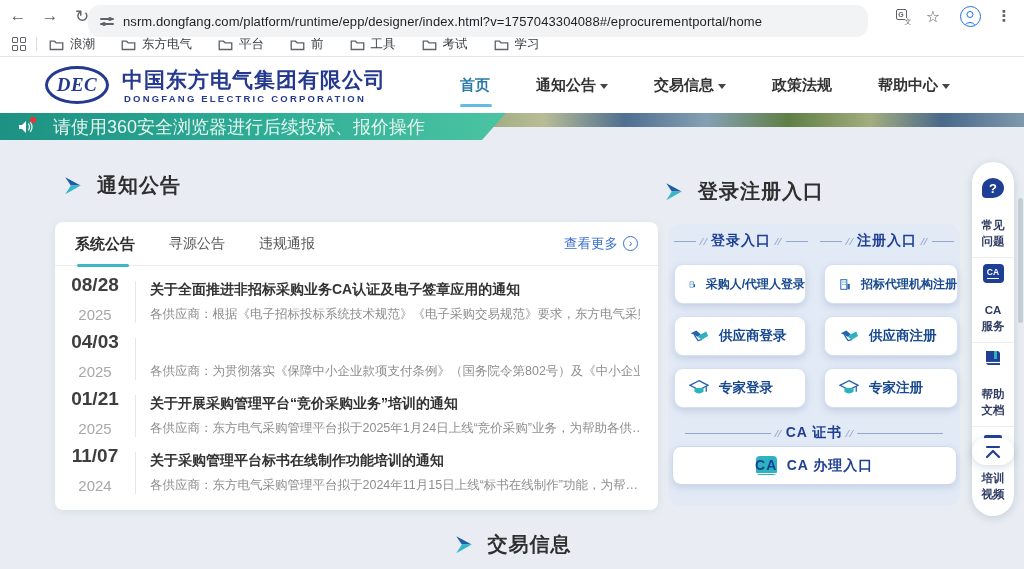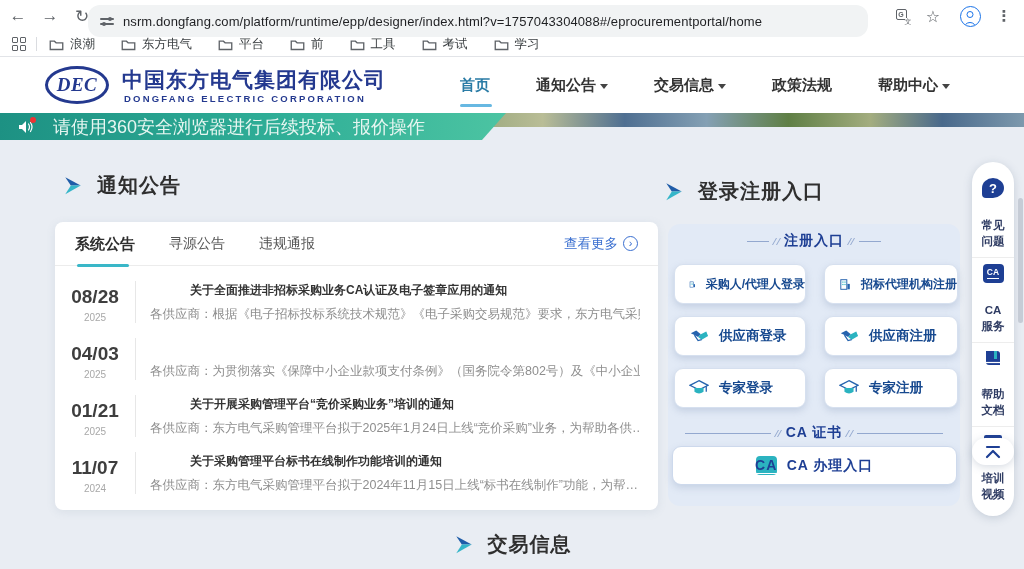--- a/index.html
+++ b/index.html
@@ -67,24 +67,24 @@
   .ncard { position:absolute; left:55px; top:222px; width:603px; height:288px; background:#fff; border-radius:8px; box-shadow:0 2px 10px rgba(100,120,150,.12); z-index:8; }
   .tabs { height:44px; border-bottom:1px solid #ececec; display:flex; padding:0 20px; }
   .tab { position:relative; font-size:14px; color:#555; margin-right:34px; cursor:pointer; height:44px; display:flex; align-items:center; }
   .tab.active { font-size:15px; font-weight:bold; color:#2e2e2e; }
   .tab.active::after { content:""; position:absolute; left:2px; bottom:-1px; width:52px; height:3px; background:#3ab7c8; border-radius:2px; }
   .more { margin-left:auto; display:flex; align-items:center; gap:5px; color:#3a6fd0; font-size:13.5px; cursor:pointer; }
   .more-circ { width:15px; height:15px; border:1.3px solid #3a6fd0; border-radius:50%; display:flex; align-items:center; justify-content:center; font-size:11px; line-height:1; padding-bottom:1px; }
   .n-item { display:flex; align-items:flex-end; height:57px; padding:10px 18px 0 10px; cursor:pointer; }
   .n-date { width:60px; text-align:center; flex:none; }
   .n-d { font-size:19px; font-weight:bold; color:#3e3e3e; }
-  .n-y { font-size:10px; color:#a8a8a8; margin-top:4px; }
+  .n-y { font-size:15px; color:#a8a8a8; margin-top:10px; }
   .n-sep { width:1px; height:42px; background:#e7e7e7; margin:2px 14px 0 10px; flex:none; }
   .n-body { min-width:0; }
-  .n-title { font-size:12px; font-weight:bold; color:#333; white-space:nowrap; overflow:hidden; text-overflow:ellipsis;margin-left:40px; }
+  .n-title { font-size:14px; font-weight:bold; color:#333; white-space:nowrap; overflow:hidden; text-overflow:ellipsis; }
   .n-desc { font-size:12.5px; color:#8e8e8e; margin-top:7px; white-space:nowrap; overflow:hidden; }
 
   
   .lpanel { position:absolute; left:668px; top:224px; width:292px; height:282px; background:#e2eaf6; border-radius:12px; z-index:7; }
   .grp-row { position:absolute; top:232px; left:668px; width:292px; display:flex; z-index:8; }
   .grp { flex:1; display:flex; align-items:center; justify-content:center; gap:5px; }
   .grp-label { font-size:14px; font-weight:bold; color:#1e3f94; letter-spacing:1px; }
   .hline { height:1px; background:#93a8cf; width:22px; }
   .hline.long { width:86px; }
   .slashes { display:flex; gap:2px; }
@@ -312,20 +312,33 @@
 
 <div class="lpanel"></div>
 
 <div class="grp-row">
   <div class="grp">
     <span class="hline"></span>
       <span class="slashes">
         <i></i>
         <i></i>
       </span>
+    <span class="grp-label">登录入口</span>
+    <span class="slashes">
+        <i></i>
+        <i></i>
+      </span>
+      <span class="hline"></span>
+  </div>
+  <div class="grp">
+    <span class="hline"></span>
+      <span class="slashes">
+        <i></i>
+        <i></i>
+      </span>
     <span class="grp-label">注册入口</span>
     <span class="slashes">
         <i></i>
         <i></i>
       </span>
       <span class="hline"></span>
   </div>
 </div>
 
 <div class="lbtn" style="left:674px; top:264px; width:132px;">

